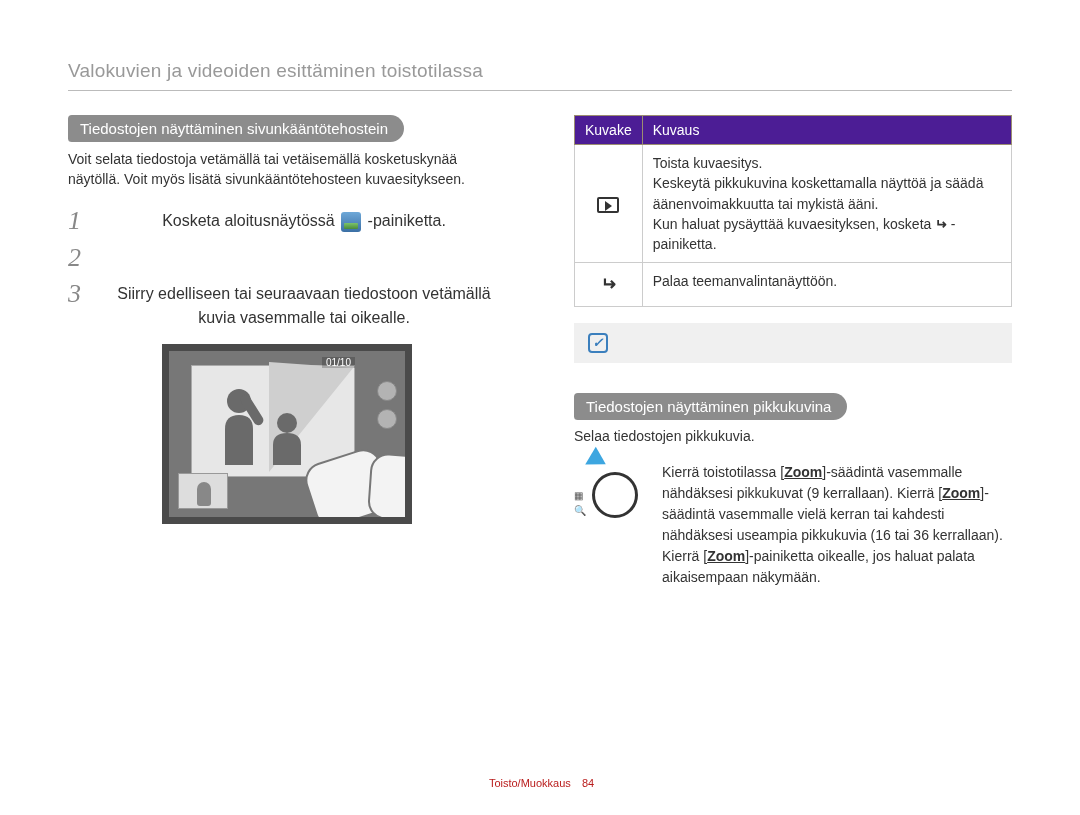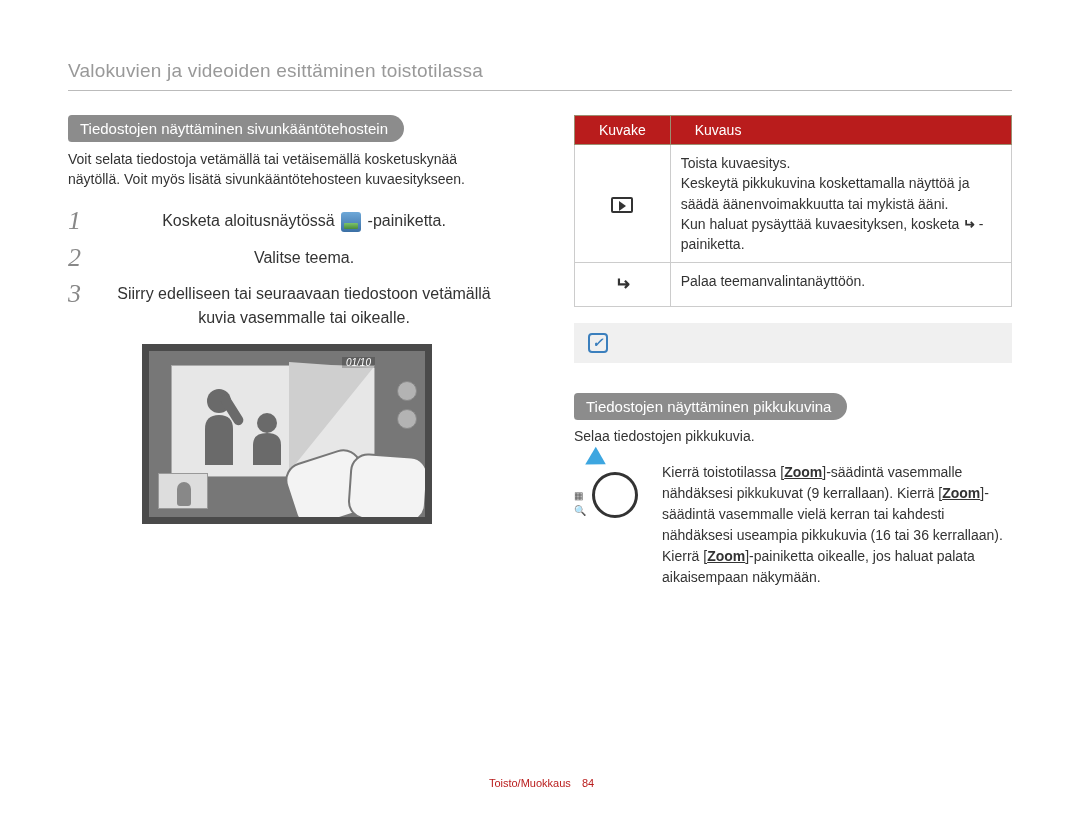--- a/index.html
+++ b/index.html
@@ -74,28 +74,27 @@
   .step-icon::after{
     content:"";
     position:absolute;
     left:3px; right:3px; bottom:3px; height:6px;
     background: linear-gradient(#7cc46a,#4a8a3a);
     border-radius:1px;
   }
 
   
   .screen-illus {
-    width: 290px;
+    width: 250px;
     height: 180px;
     margin: 14px auto 12px auto;
     border: 7px solid #4a4a4a;
     background: #777;
     position: relative;
     overflow: hidden;
-    font-style: italic;
   }
   .screen-illus .lightbox {
     position: absolute;
     left: 22px; top: 14px; right: 50px; bottom: 40px;
     background: #e7e7e7;
     border: 1px solid #aaa;
   }
   .screen-illus .kids {
     position: absolute;
     left: 38px; top: 24px; width: 130px; height: 90px;
@@ -156,25 +155,25 @@
   .screen-illus .hand.h2{ left:200px; transform:rotate(4deg); }
 
   
   table.icon-table {
     width: 100%;
     border-collapse: collapse;
     font-size: 14px;
     margin-bottom: 16px;
   }
   table.icon-table th {
-    background: #b91c1c;
+    background: #4c1d95;
     color: #fff;
     font-weight: normal;
     text-align: left;
-    padding: 6px 24px;
+    padding: 6px 10px;
     border: 1px solid #9b8e70;
   }
   table.icon-table td {
     border: 1px solid #ccc;
     padding: 8px 10px;
     vertical-align: top;
     line-height: 1.45;
   }
   table.icon-table td.icon-cell {
     text-align: center;
@@ -265,21 +264,20 @@
       <li>
         <span class="step-num">1</span>
         <span class="step-body">
           <span>Kosketa aloitusnäytössä </span>
           <span class="step-icon"></span>
           <span>-painiketta.</span>
         </span>
       </li>
       <li>
         <span class="step-num">2</span>
-        <span class="step-body">Valitse teema.</span>
       </li>
       <li>
         <span class="step-num">3</span>
         <span class="step-body">Siirry edelliseen tai seuraavaan tiedostoon vetämällä kuvia vasemmalle tai oikealle.</span>
       </li>
     </ol>
 
     <div class="screen-illus">
       <div class="lightbox"></div>
       <div class="pagecurl"></div>

